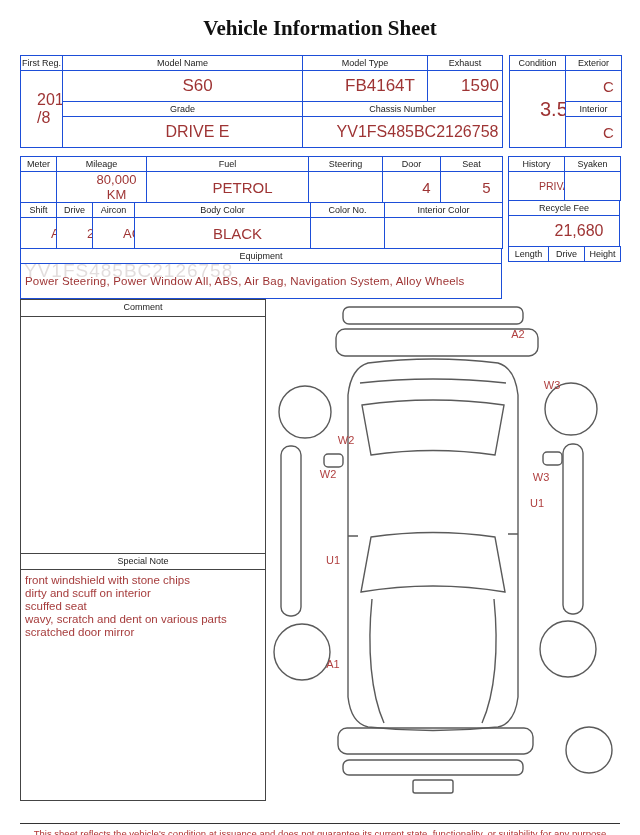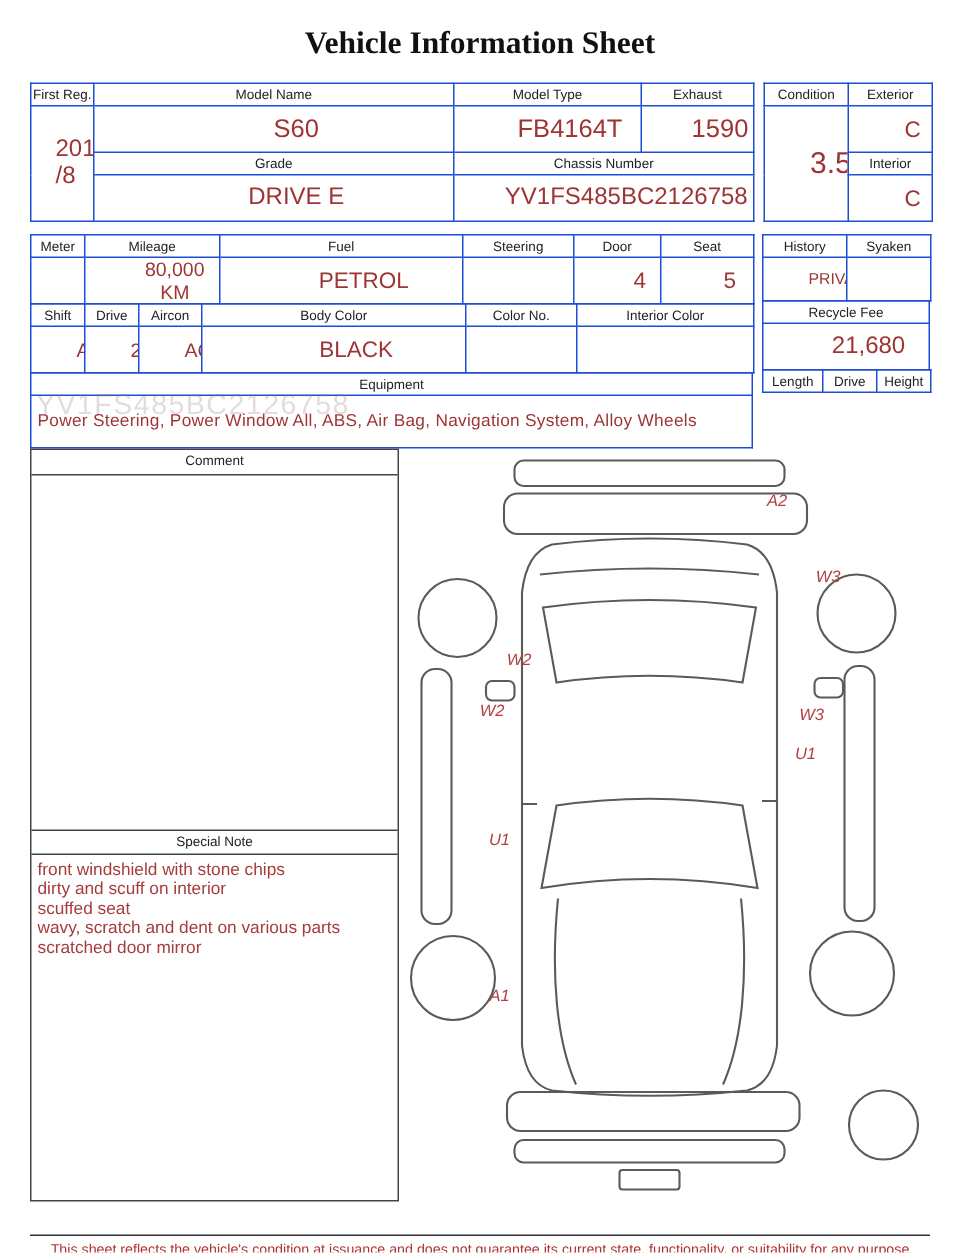--- a/index.html
+++ b/index.html
@@ -33,21 +33,21 @@
                color:rgba(140,118,118,0.25); letter-spacing:1px; pointer-events:none; }
 
   .main-row { display:flex; }
   .comment-box { width:246px; height:502px; border:1px solid #444; display:flex; flex-direction:column; }
   .c-hdr { height:17px; border-bottom:1px solid #444; font-size:9px; text-align:center; padding-top:2px; }
   .c-space { flex:1; }
   .n-hdr { height:17px; border-top:1px solid #444; border-bottom:1px solid #444;
            font-size:9px; text-align:center; padding-top:2px; }
   .notes { height:230px; padding:4px 4px; color:#a63c3c; font-size:11.5px; line-height:1.14; }
 
-  .diagram { position:relative; width:346px; height:502px; margin-left:6px;font-style:italic; }
+  .diagram { position:relative; width:346px; height:502px; margin-left:6px; }
   .diagram svg { position:absolute; left:0; top:0; }
   .ann { position:absolute; color:#b04040; font-size:11px; transform:translate(-50%,-50%); white-space:nowrap; }
   .ann0 { left:246px; top:35px; }
   .ann1 { left:280px; top:86px; }
   .ann2 { left:74px;  top:141px; }
   .ann3 { left:56px;  top:175px; }
   .ann4 { left:269px; top:178px; }
   .ann5 { left:265px; top:204px; }
   .ann6 { left:61px;  top:261px; }
   .ann7 { left:61px;  top:365px; }

